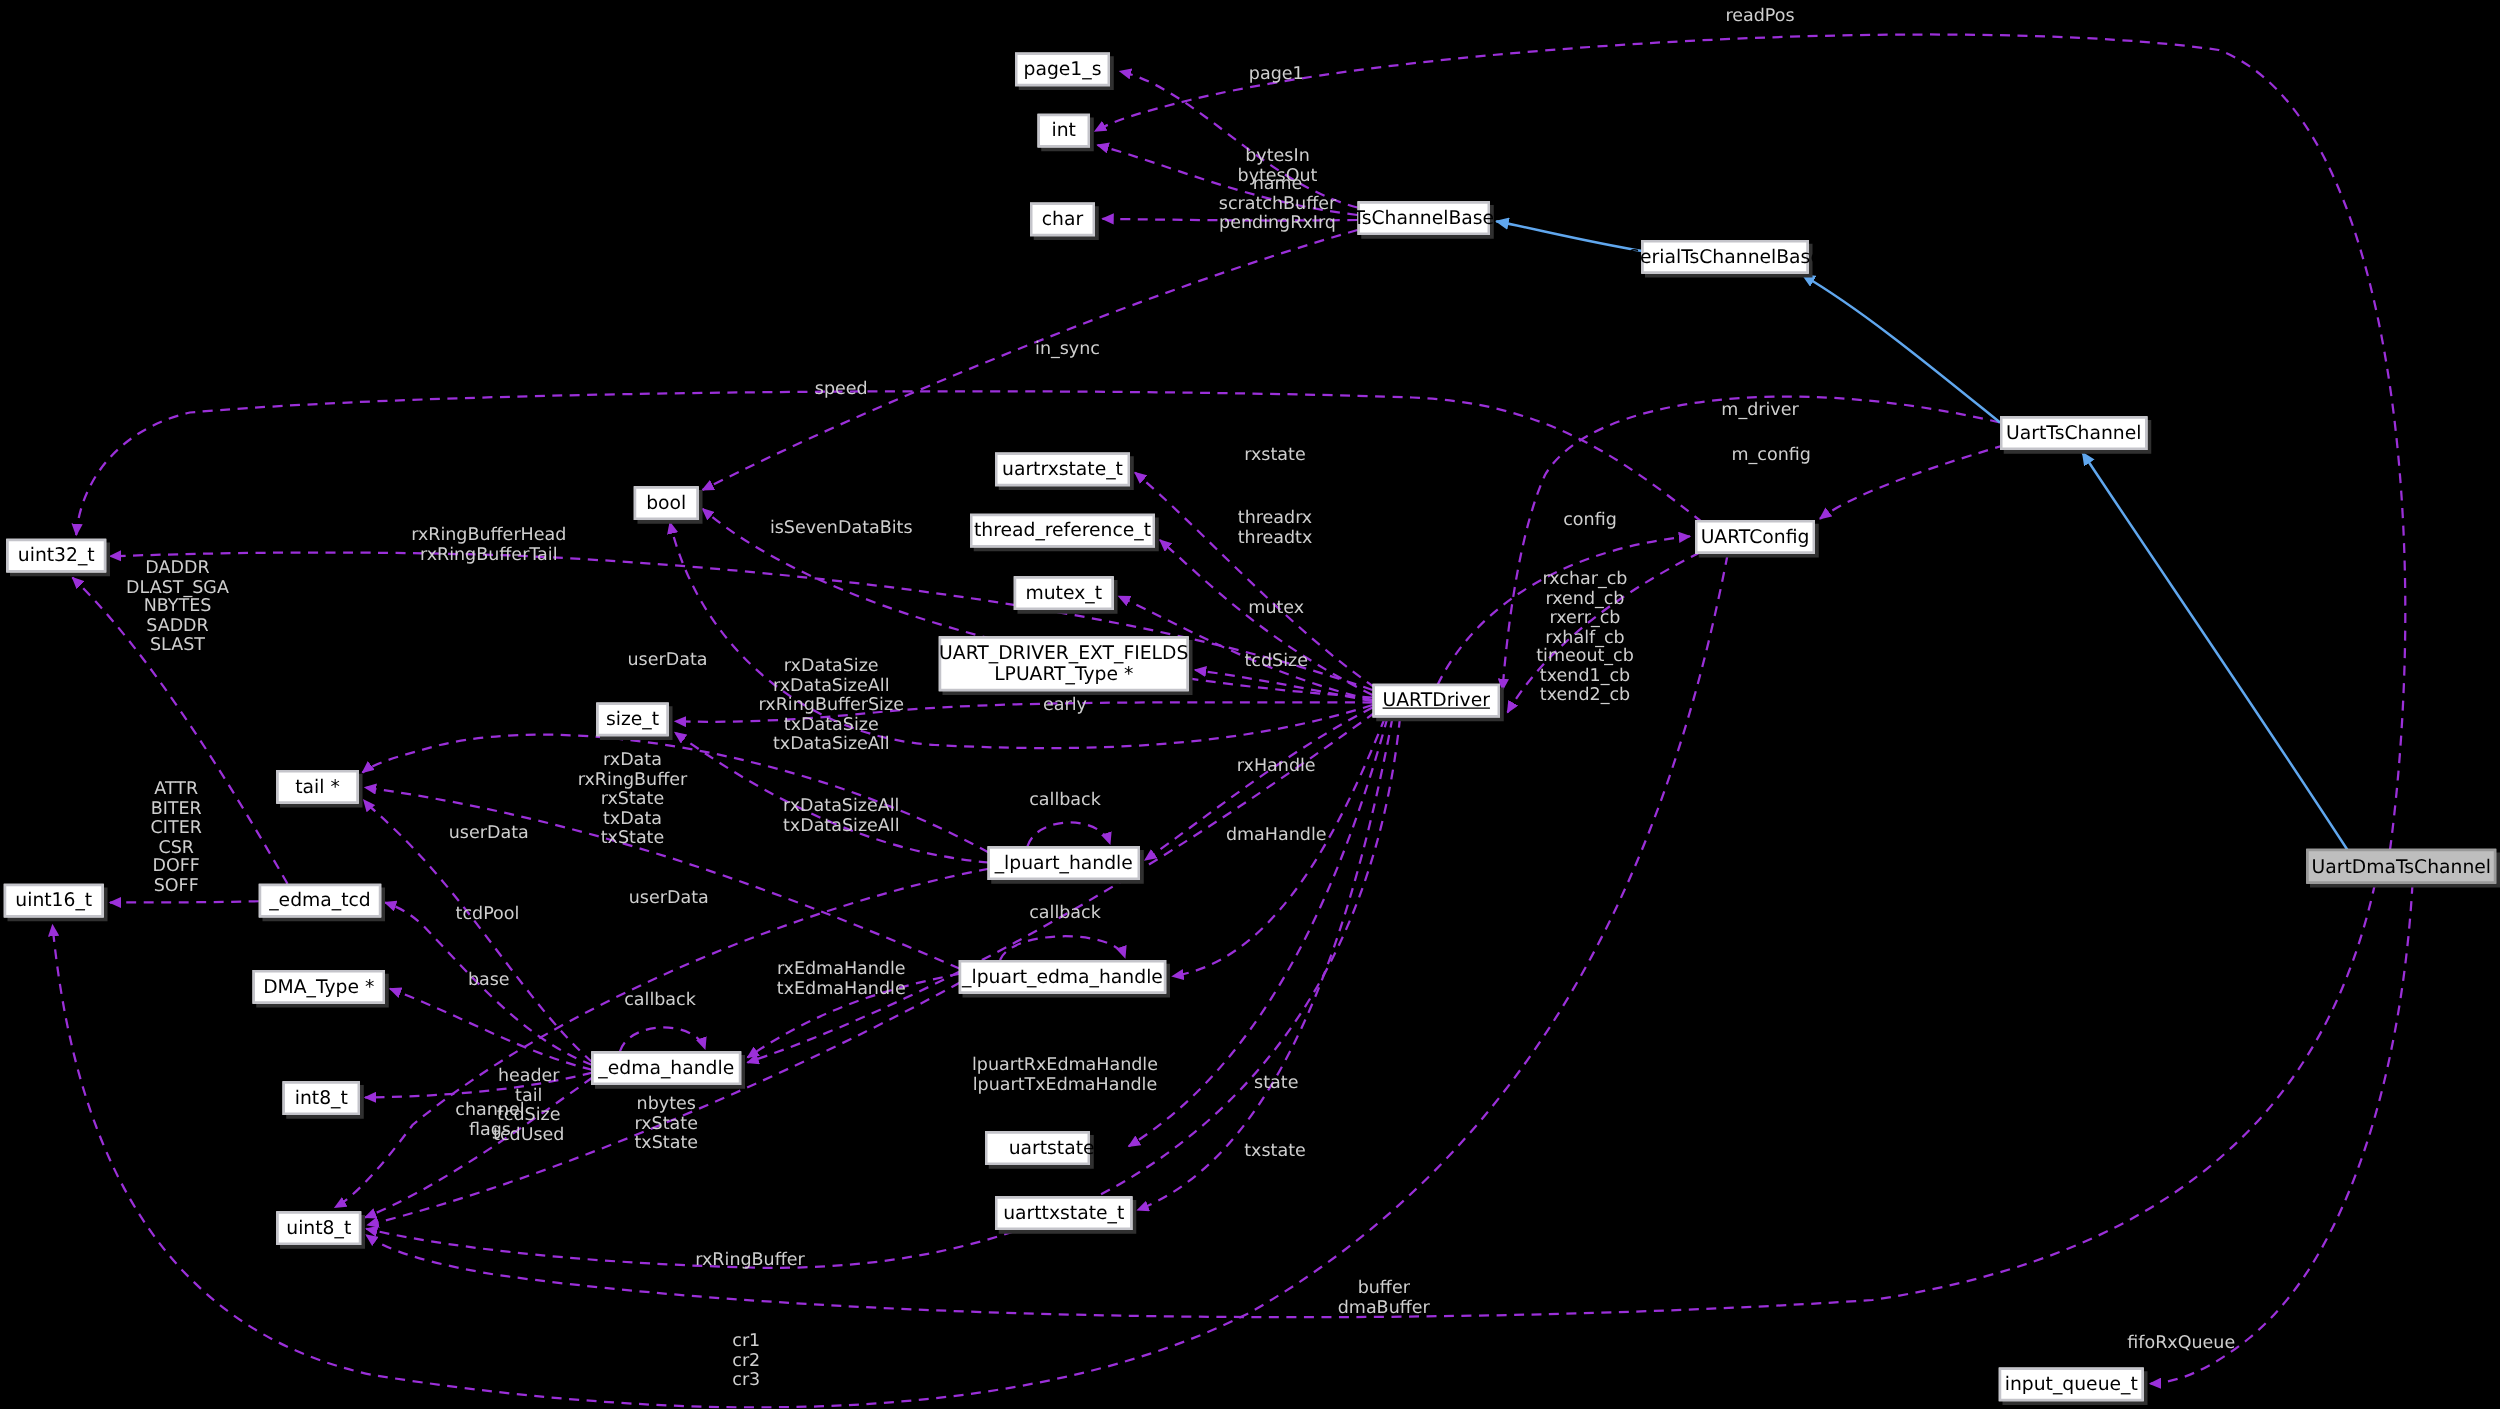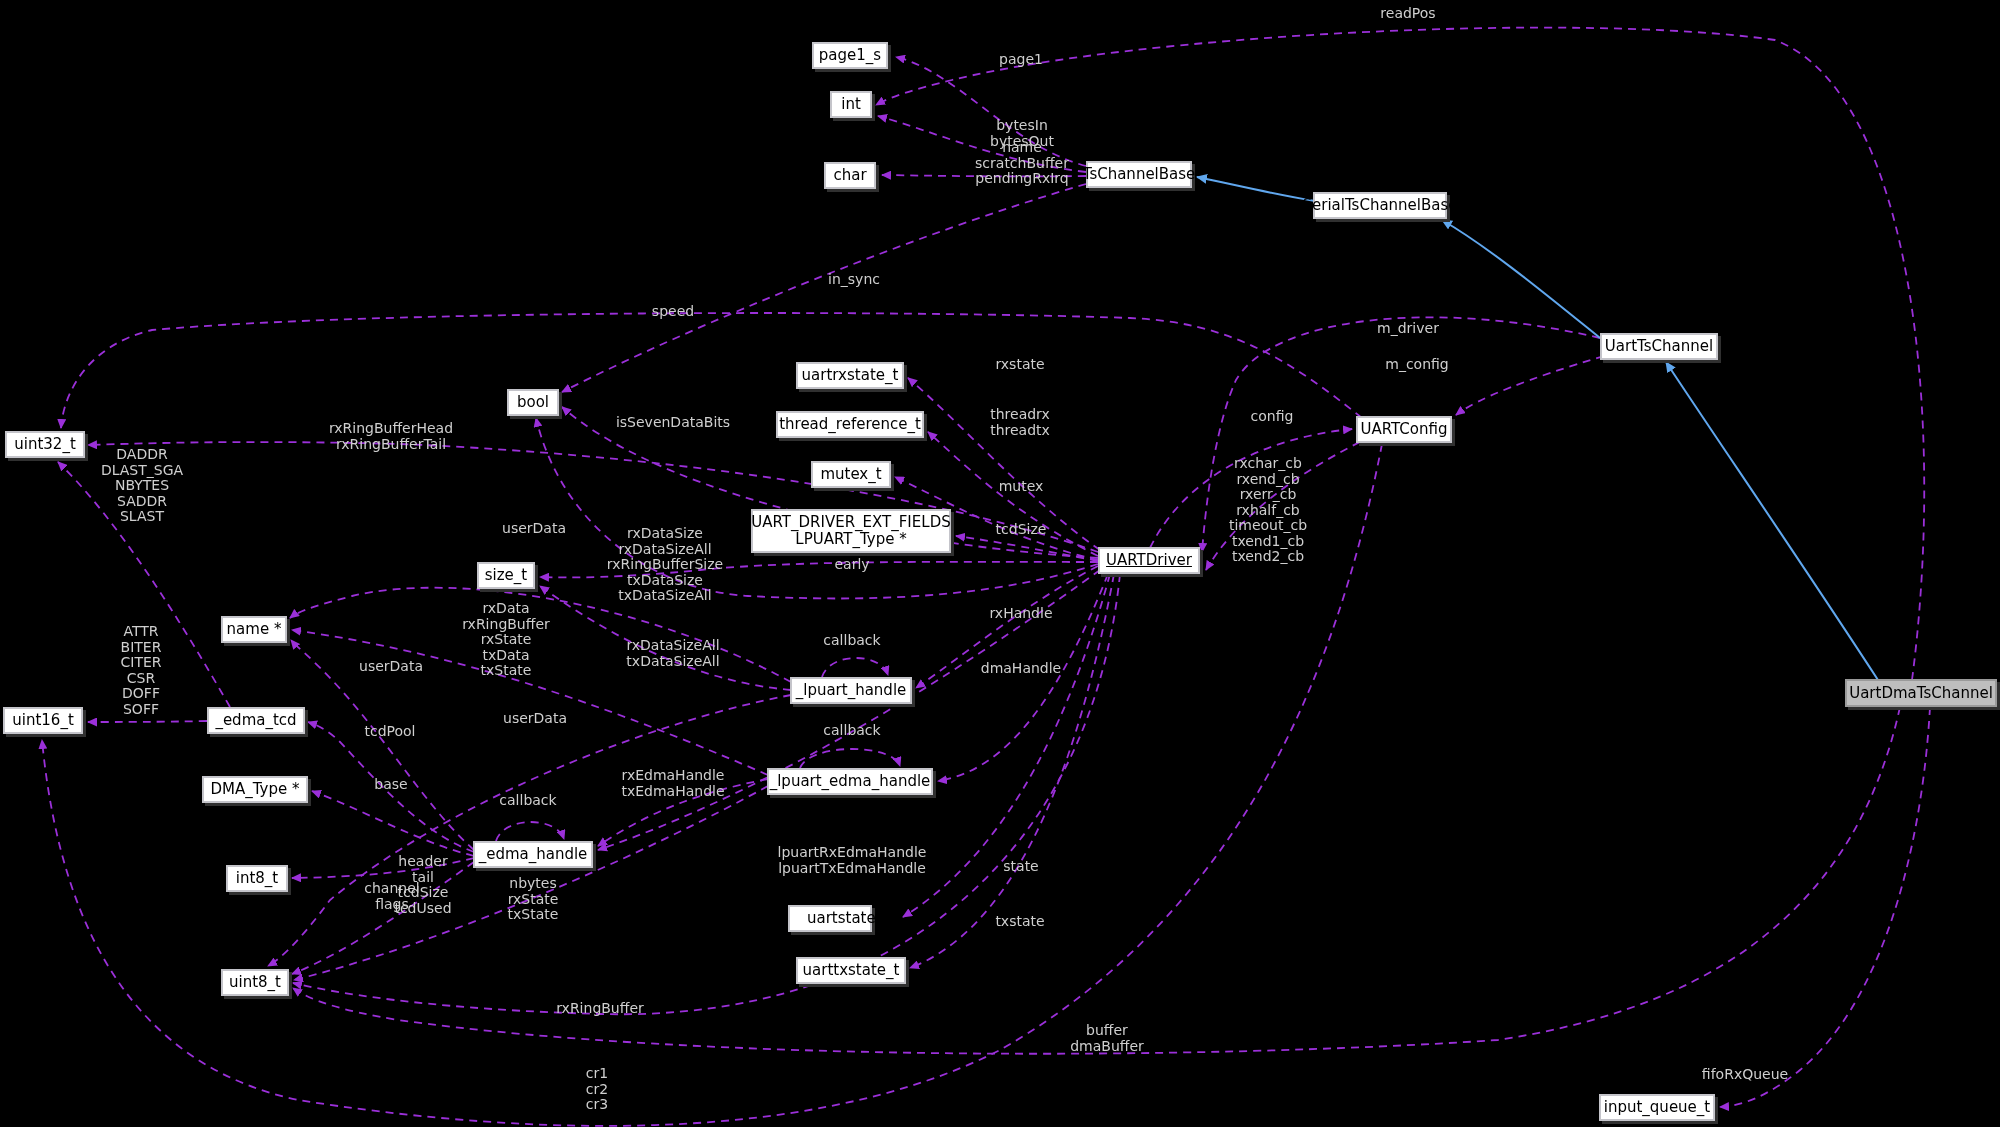--- a/index.html
+++ b/index.html
@@ -87,21 +87,21 @@
     <div class="node" style="left: 1600px; top: 333px; width: 118px; min-height: 27px; text-align: right;">UartTsChannel</div>
     <div class="node" style="left: 1356px; top: 416px; width: 96px; min-height: 27px;">UARTConfig</div>
     <div class="node" style="left: 1098px; top: 547px; width: 102px; min-height: 27px; text-decoration: underline;">UARTDriver</div>
     <div class="node" style="left: 796px; top: 362px; width: 108px; min-height: 27px;">uartrxstate_t</div>
     <div class="node" style="left: 776px; top: 411px; width: 148px; min-height: 27px;">thread_reference_t</div>
     <div class="node" style="left: 811px; top: 461px; width: 80px; min-height: 27px;">mutex_t</div>
     <div class="node" style="left: 751px; top: 509px; width: 200px; min-height: 44px;">UART_DRIVER_EXT_FIELDS
 LPUART_Type *</div>
     <div class="node" style="left: 507px; top: 389px; width: 52px; min-height: 27px;">bool</div>
     <div class="node" style="left: 477px; top: 562px; width: 58px; min-height: 27px;">size_t</div>
-    <div class="node" style="left: 221px; top: 616px; width: 66px; min-height: 27px;">name *</div>
+    <div class="node" style="left: 221px; top: 616px; width: 66px; min-height: 27px;">tail *</div>
     <div class="node" style="left: 5px; top: 431px; width: 80px; min-height: 27px;">uint32_t</div>
     <div class="node" style="left: 3px; top: 707px; width: 80px; min-height: 27px;">uint16_t</div>
     <div class="node" style="left: 207px; top: 707px; width: 98px; min-height: 27px;">_edma_tcd</div>
     <div class="node" style="left: 202px; top: 776px; width: 106px; min-height: 27px;">DMA_Type *</div>
     <div class="node" style="left: 226px; top: 865px; width: 62px; min-height: 27px;">int8_t</div>
     <div class="node" style="left: 221px; top: 969px; width: 68px; min-height: 27px;">uint8_t</div>
     <div class="node" style="left: 473px; top: 841px; width: 120px; min-height: 27px;">_edma_handle</div>
     <div class="node" style="left: 790px; top: 677px; width: 122px; min-height: 27px;">_lpuart_handle</div>
     <div class="node" style="left: 767px; top: 768px; width: 166px; min-height: 27px;">_lpuart_edma_handle</div>
     <div class="node" style="left: 788px; top: 905px; width: 84px; min-height: 27px; padding-left: 36px;">uartstate_t</div>

